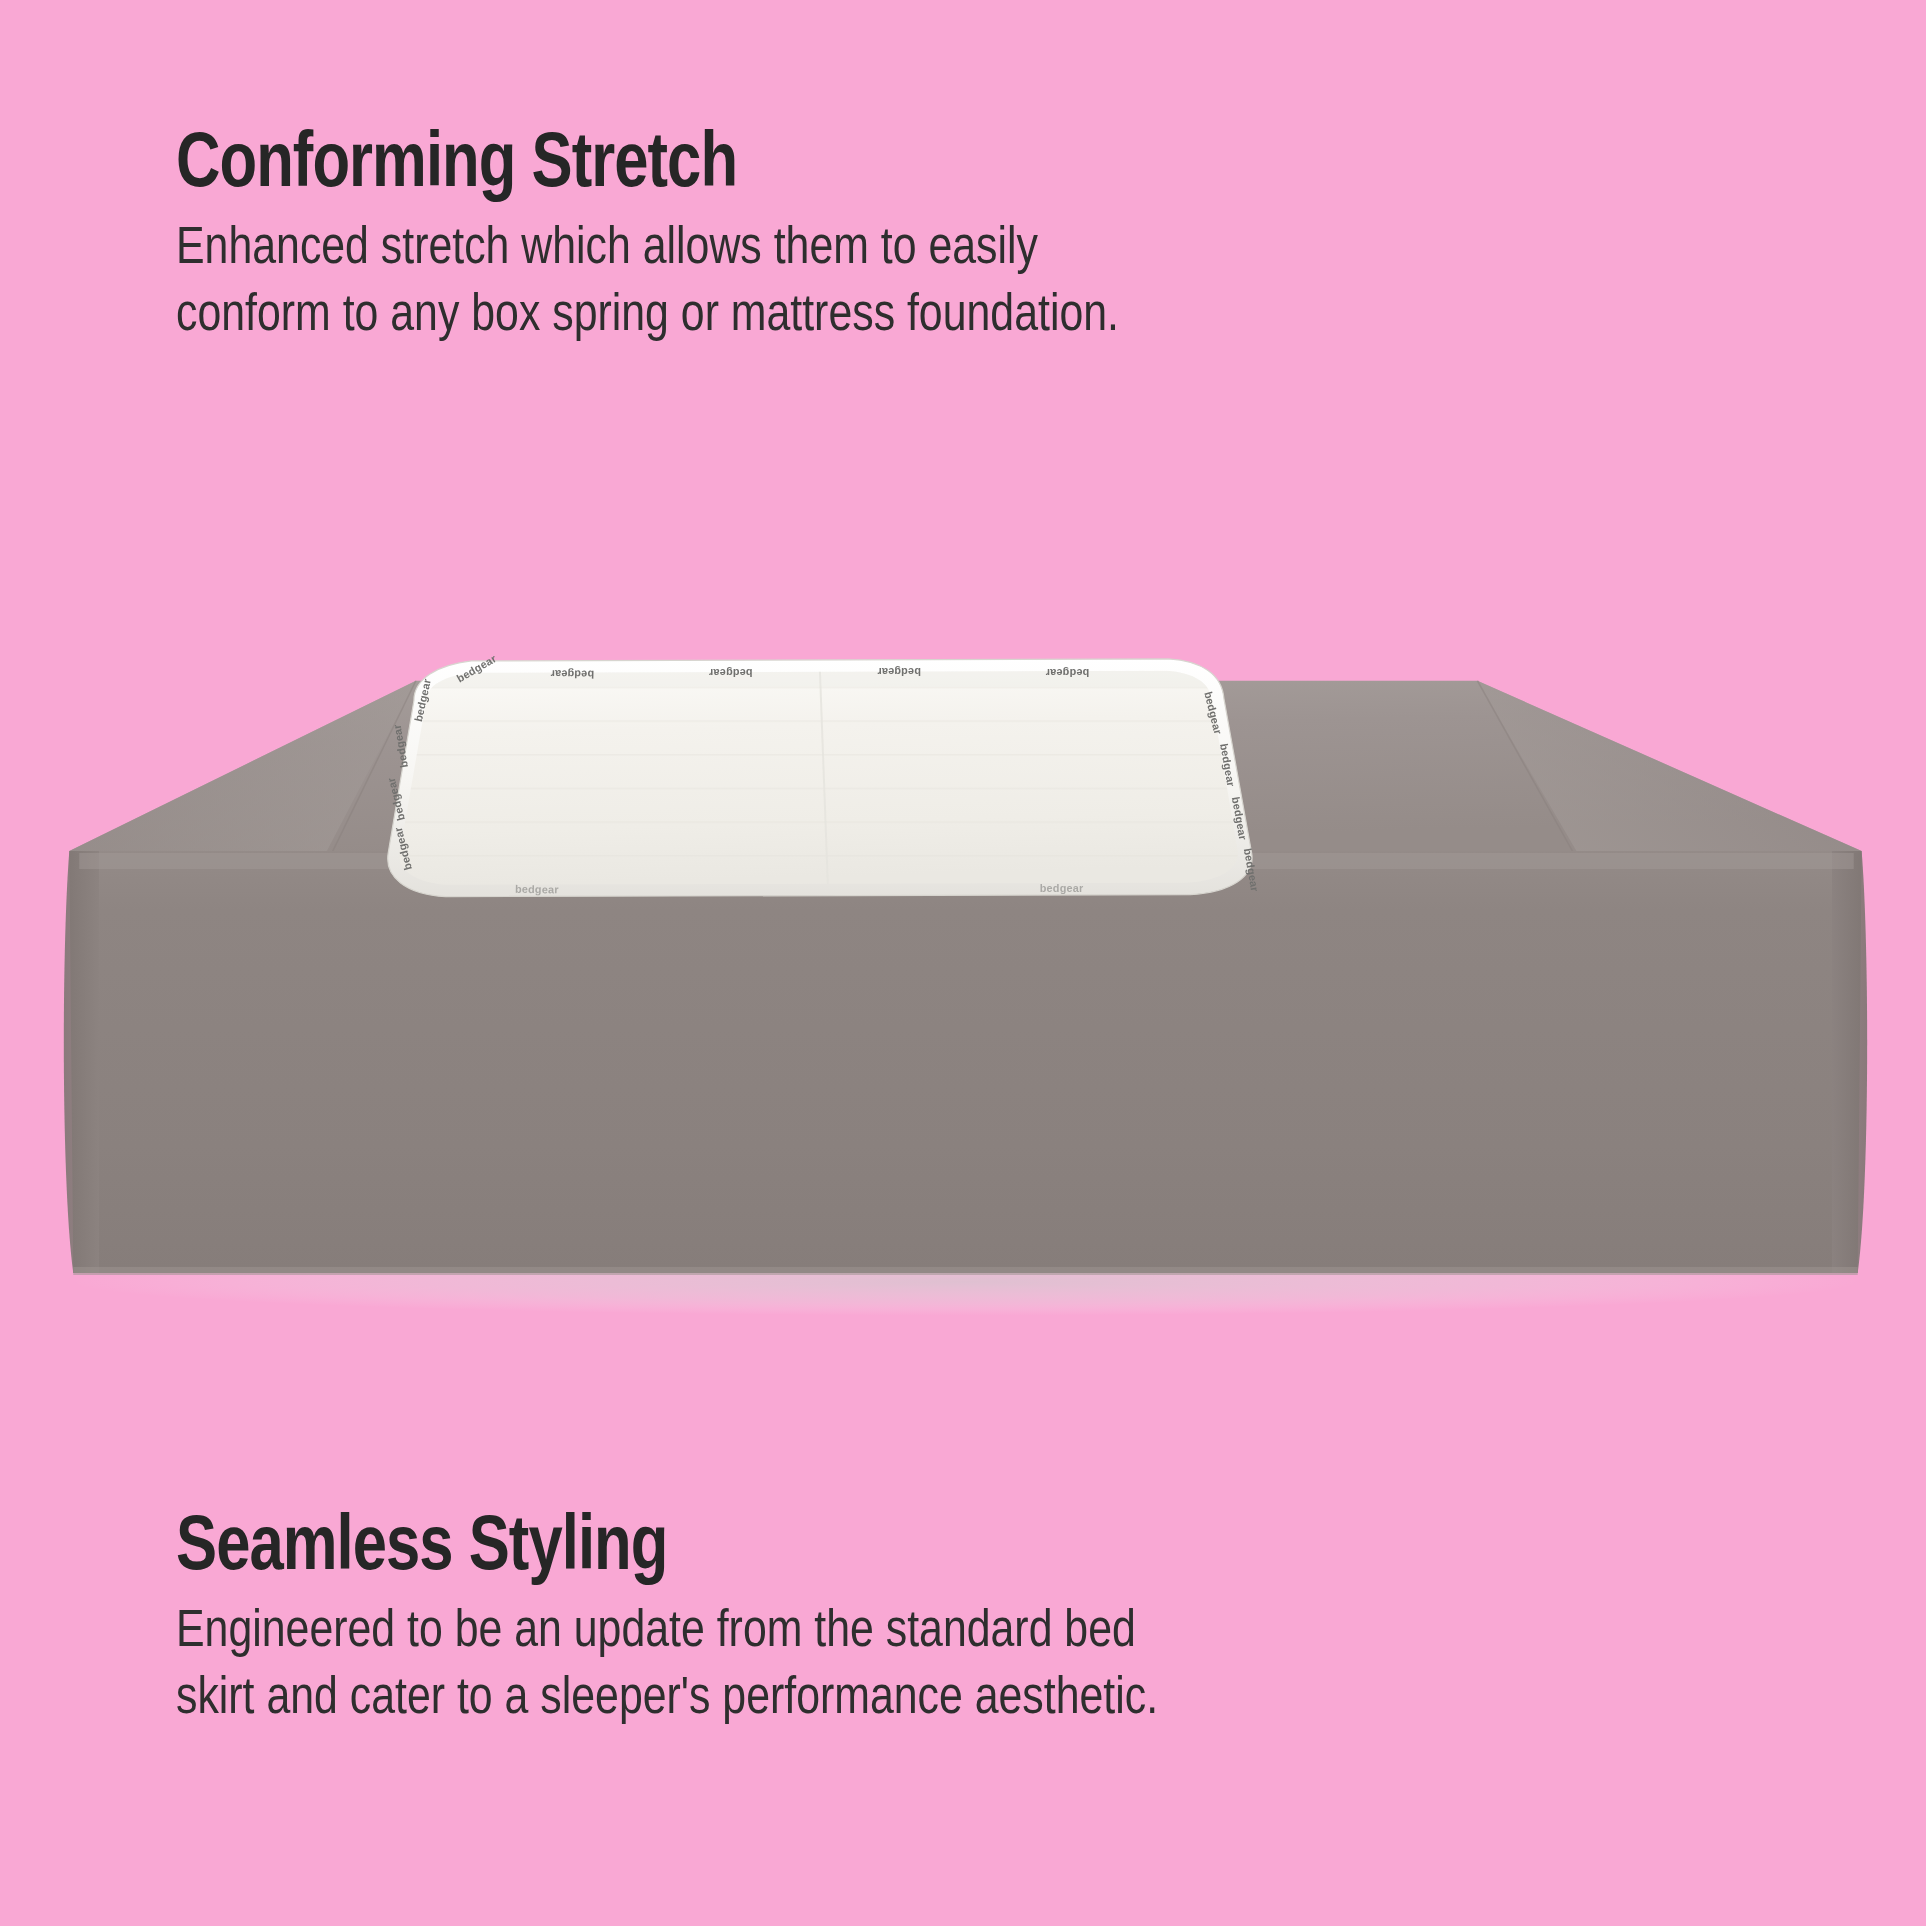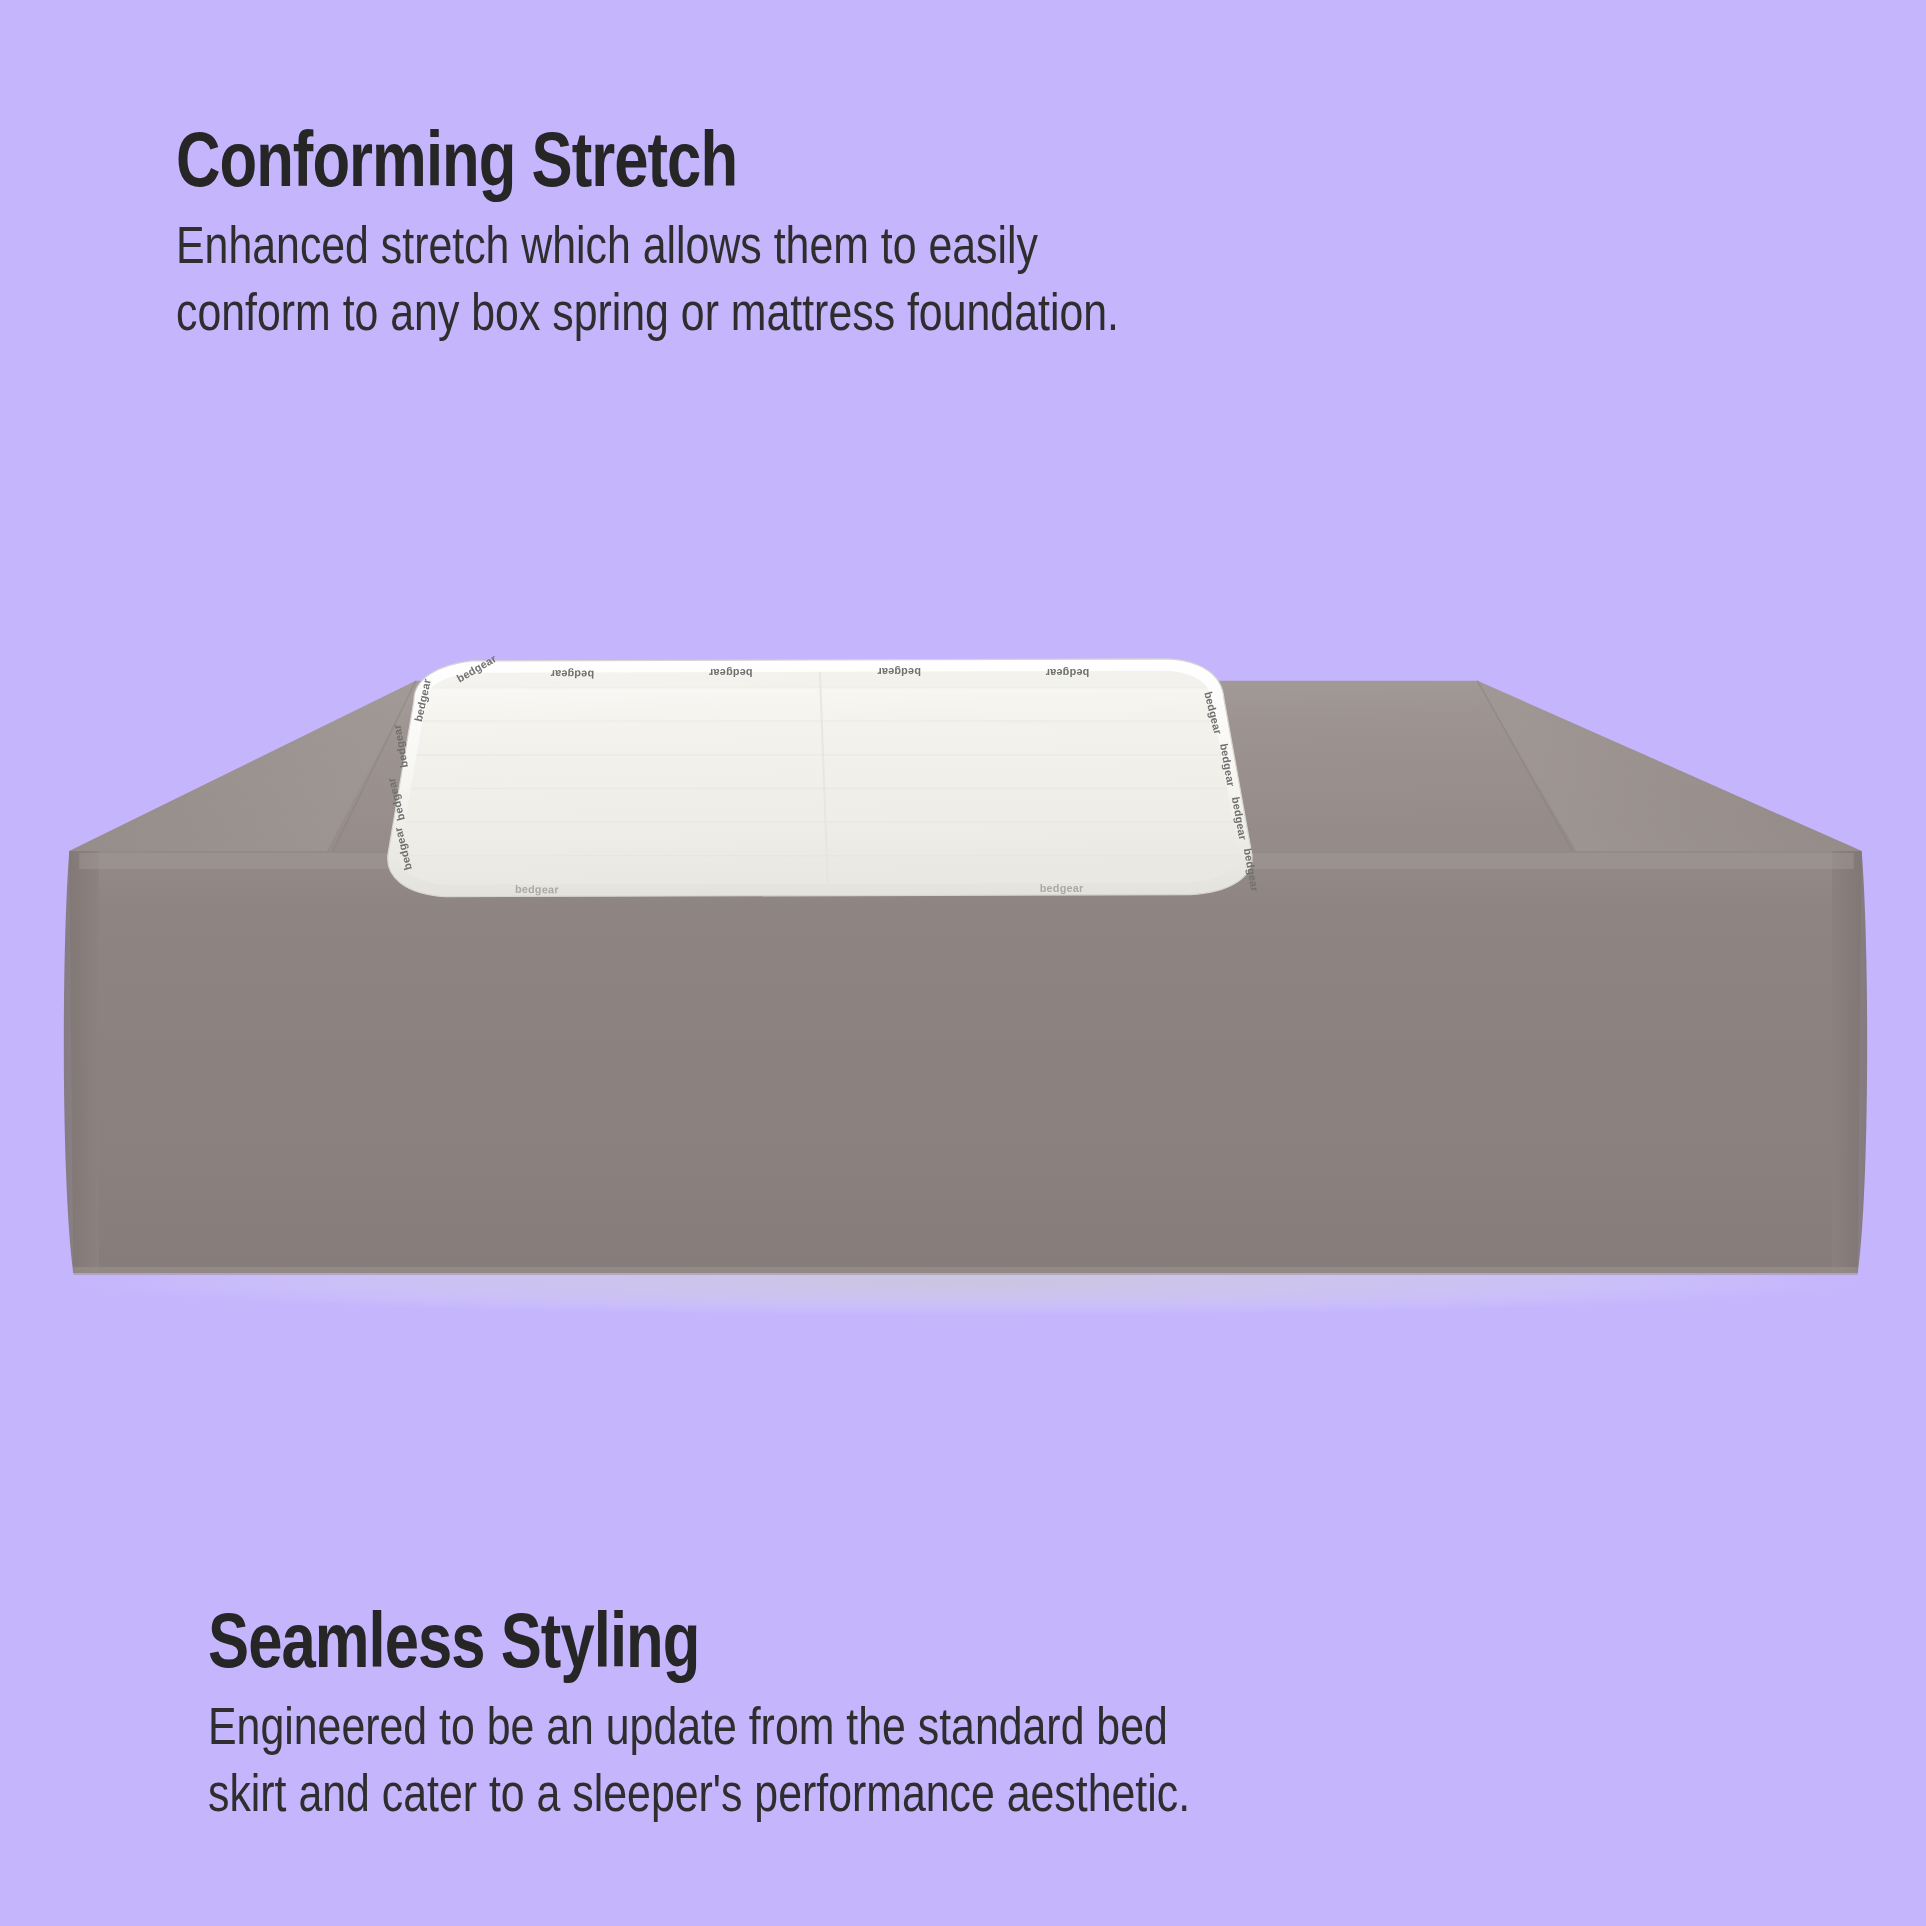--- a/index.html
+++ b/index.html
@@ -4,26 +4,26 @@
 <title>Conforming Stretch / Seamless Styling</title>
 <style>
   html,body{margin:0;padding:0;}
   body{
     width:1927px;height:1927px;
     background:#f4f4f4;
     font-family:"Liberation Sans", sans-serif;
     overflow:hidden;
     position:relative;
   }
-  .page{position:absolute;inset:0;background:#c4b5fd;}
+  .page{position:absolute;inset:0;background:#f9a8d4;}
 
   
   .text-block{position:absolute;left:176px;}
   #top-block{top:117px;}
-  #bottom-block{top:1598px;margin-left:32px;}
+  #bottom-block{top:1500px;}
 
   .headline{
     font-family:"Liberation Sans", sans-serif;
     font-weight:700;
     font-size:77px;
     line-height:85px;
     letter-spacing:-1.2px;
     color:#262626;
     margin:0 0 10px 0;
     transform:scaleX(0.80);

